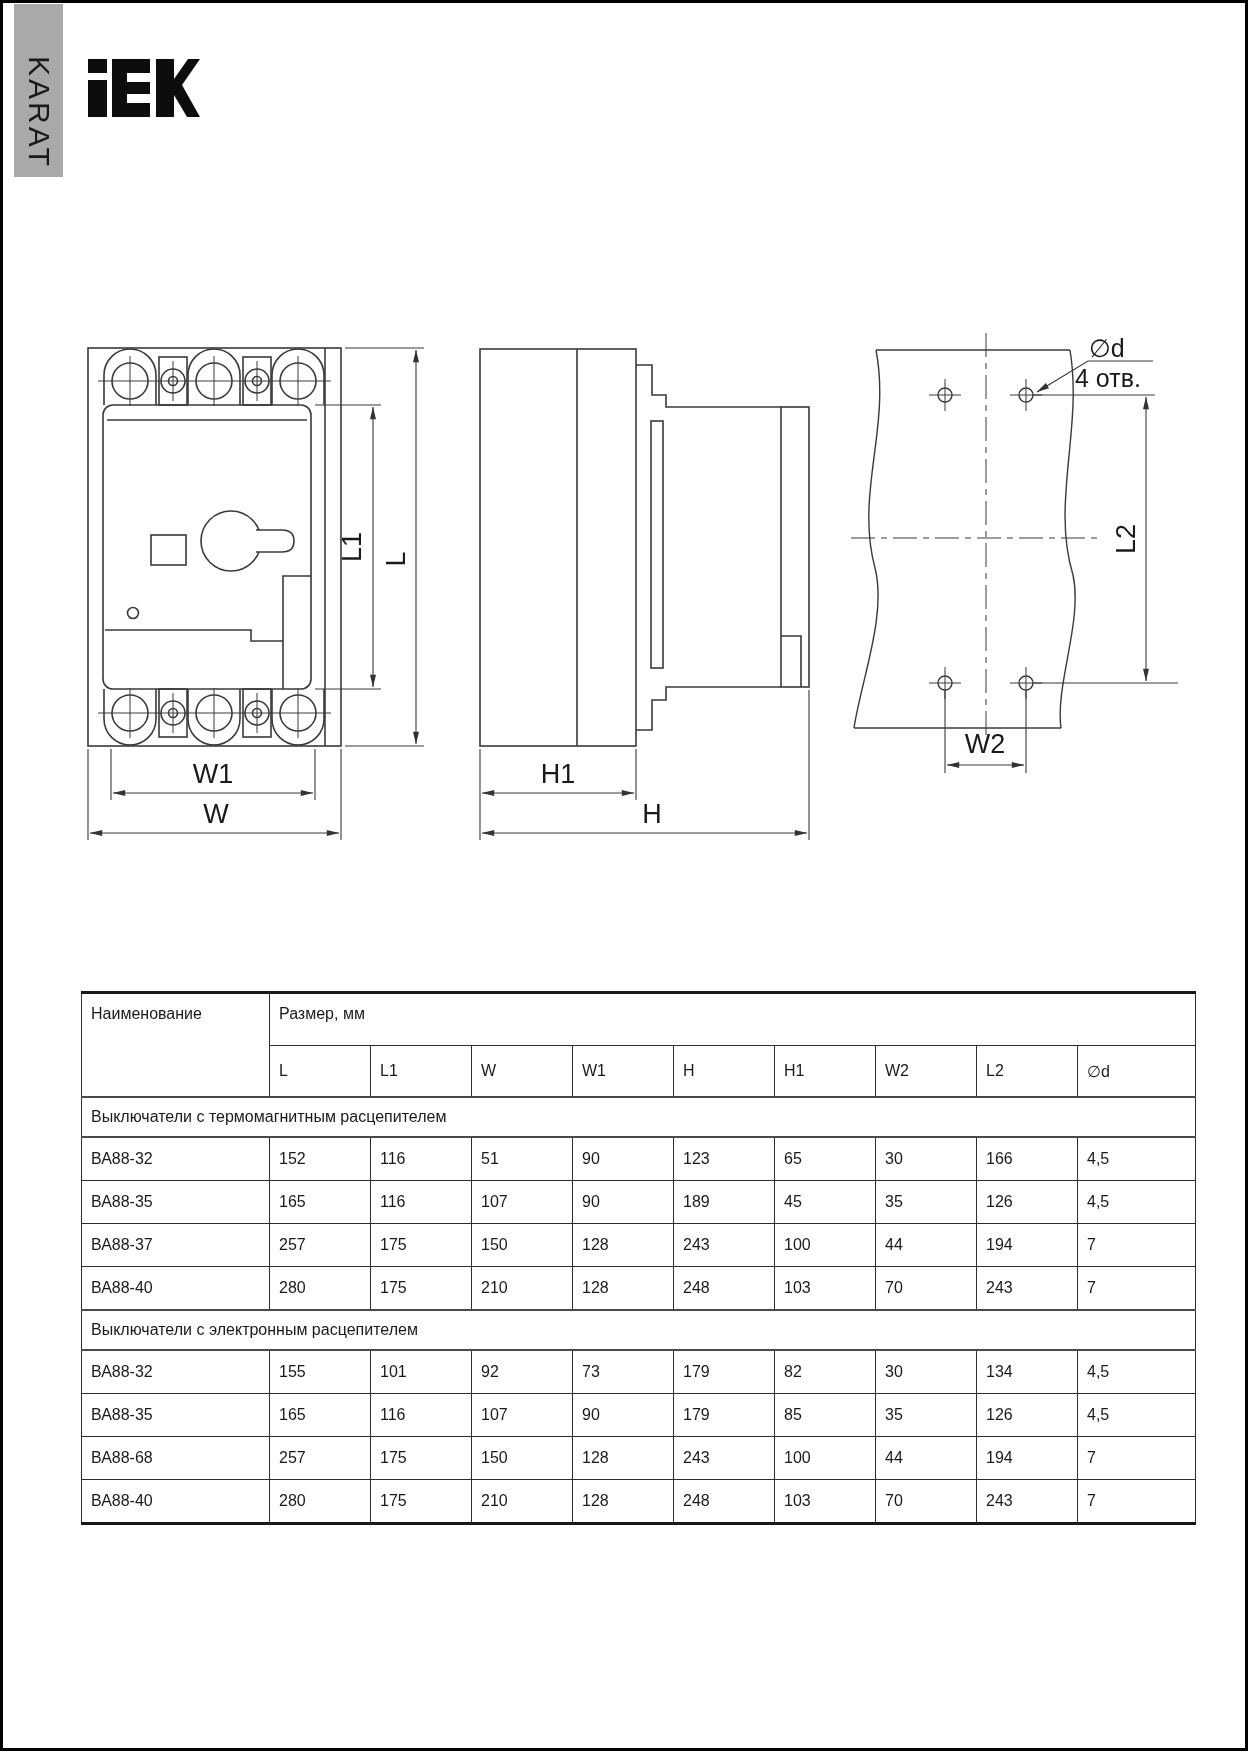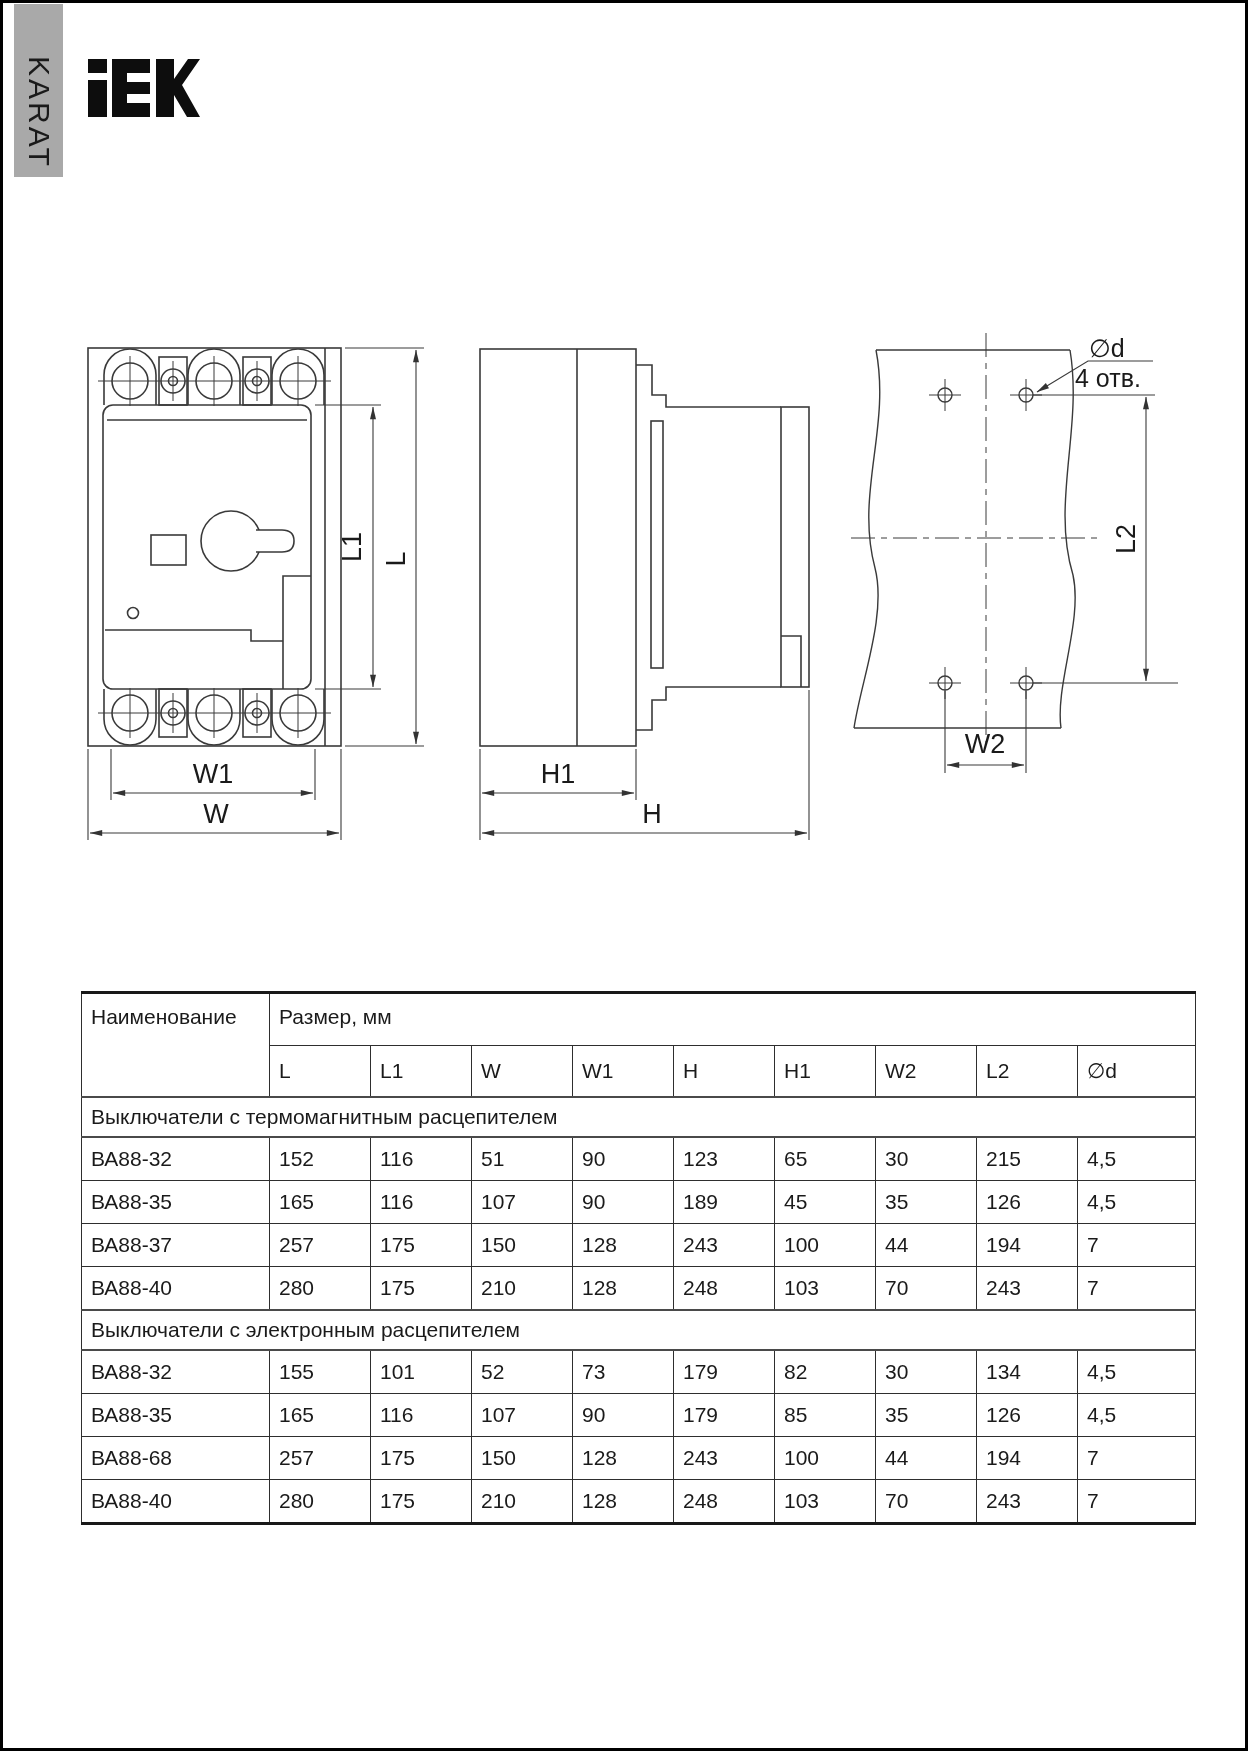--- a/index.html
+++ b/index.html
@@ -32,21 +32,21 @@
   .logo-svg { position: absolute; left: 85px; top: 56px; }
   .drawings-svg { position: absolute; left: 0; top: 0; }
   .dim-label { font-family: "Liberation Sans", sans-serif; font-size: 27px; fill: #1a1a1a; stroke: none; }
   .note-label { font-family: "Liberation Sans", sans-serif; font-size: 25px; fill: #1a1a1a; stroke: none; }
 
   table.dims {
     position: absolute; left: 78px; top: 988px;
     width: 1114px;
     border-collapse: collapse;
     table-layout: fixed;
-    font-size: 21px;
+    font-size: 16px;
     color: #1a1a1a;
     border-top: 3px solid #181818;
     border-bottom: 3px solid #181818;
   }
   table.dims th, table.dims td {
     border: 1.3px solid #2e2e2e;
     font-weight: normal;
     text-align: left;
     padding: 6px 9px;
     overflow: hidden;
@@ -260,21 +260,21 @@
         </tr>
         <tr class="data-row">
           <td>ВА88-32</td>
           <td>152</td>
           <td>116</td>
           <td>51</td>
           <td>90</td>
           <td>123</td>
           <td>65</td>
           <td>30</td>
-          <td>215</td>
+          <td>166</td>
           <td>4,5</td>
         </tr>
         <tr class="data-row">
           <td>ВА88-35</td>
           <td>165</td>
           <td>116</td>
           <td>107</td>
           <td>90</td>
           <td>189</td>
           <td>45</td>
@@ -306,21 +306,21 @@
           <td>243</td>
           <td>7</td>
         </tr>
         <tr>
           <td colspan="10" class="section-cell">Выключатели с электронным расцепителем</td>
         </tr>
         <tr class="data-row">
           <td>ВА88-32</td>
           <td>155</td>
           <td>101</td>
-          <td>52</td>
+          <td>92</td>
           <td>73</td>
           <td>179</td>
           <td>82</td>
           <td>30</td>
           <td>134</td>
           <td>4,5</td>
         </tr>
         <tr class="data-row">
           <td>ВА88-35</td>
           <td>165</td>

